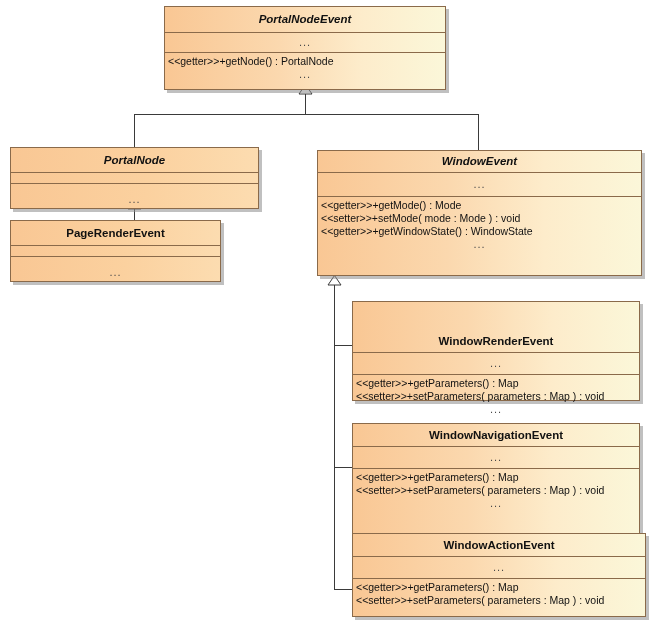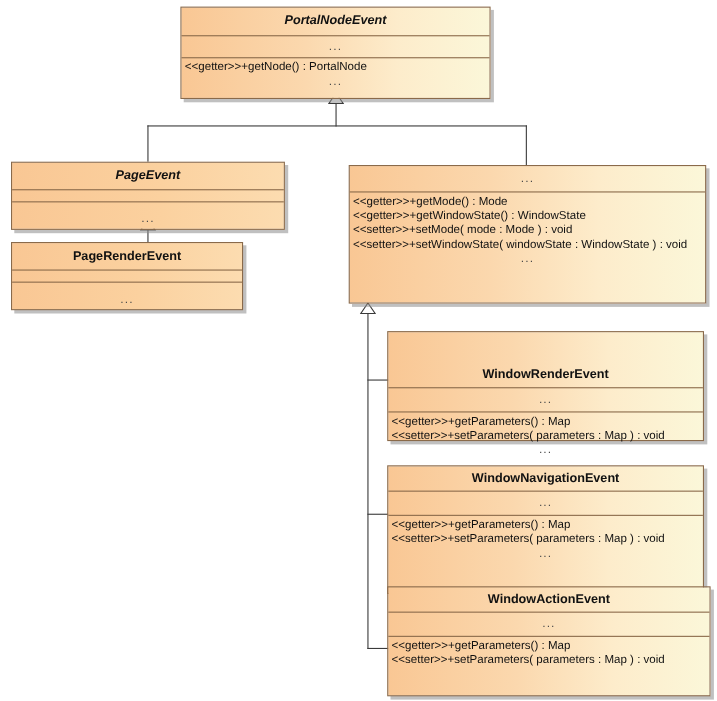--- a/index.html
+++ b/index.html
@@ -116,38 +116,38 @@
   <div class="uml-class" style="left:164px; top:6px; width:282px; height:84px;">
     <div class="compartment cls-title abstract" style="height:26px; line-height:25px;">PortalNodeEvent</div>
     <div class="compartment cls-ellipsis" style="height:20px; line-height:19px;">...</div>
     <div class="compartment cls-members last" style="height:36px;">
       <span class="member">&lt;&lt;getter&gt;&gt;+getNode() : PortalNode</span>
       <span class="member cls-ellipsis">...</span>
     </div>
   </div>
 
   <div class="uml-class flat" style="left:10px; top:147px; width:249px; height:62px;">
-    <div class="compartment cls-title abstract" style="height:25px; line-height:24px;">PageEvent</div>
+    <div class="compartment cls-title abstract" style="height:25px; line-height:24px;">PortalNode</div>
     <div class="compartment cls-empty" style="height:11px;"></div>
     <div class="compartment cls-ellipsis last" style="height:25px; line-height:30px;">...</div>
   </div>
 
   <div class="uml-class flat" style="left:10px; top:220px; width:211px; height:62px;">
     <div class="compartment cls-title" style="height:25px; line-height:24px;">PageRenderEvent</div>
     <div class="compartment cls-empty" style="height:11px;"></div>
     <div class="compartment cls-ellipsis last" style="height:25px; line-height:30px;">...</div>
   </div>
 
   <div class="uml-class" style="left:317px; top:150px; width:325px; height:126px;">
+    <div class="compartment cls-title abstract" style="height:22px; line-height:21px;">WindowEvent</div>
     <div class="compartment cls-ellipsis" style="height:24px; line-height:23px;">...</div>
     <div class="compartment cls-members last" style="height:78px;">
       <span class="member">&lt;&lt;getter&gt;&gt;+getMode() : Mode</span>
+      <span class="member">&lt;&lt;setter&gt;&gt;+setMode( mode : Mode ) : void</span>
       <span class="member">&lt;&lt;getter&gt;&gt;+getWindowState() : WindowState</span>
-      <span class="member">&lt;&lt;setter&gt;&gt;+setMode( mode : Mode ) : void</span>
-      <span class="member">&lt;&lt;setter&gt;&gt;+setWindowState( windowState : WindowState ) : void</span>
       <span class="member cls-ellipsis">...</span>
     </div>
   </div>
 
   <div class="uml-class" style="left:352px; top:301px; width:288px; height:100px;">
     <div class="compartment cls-title" style="height:23px; line-height:22px;margin-top:28px;">WindowRenderEvent</div>
     <div class="compartment cls-ellipsis" style="height:22px; line-height:21px;">...</div>
     <div class="compartment cls-members last" style="height:53px;">
       <span class="member">&lt;&lt;getter&gt;&gt;+getParameters() : Map</span>
       <span class="member">&lt;&lt;setter&gt;&gt;+setParameters( parameters : Map ) : void</span>
@@ -158,21 +158,21 @@
   <div class="uml-class" style="left:352px; top:423px; width:288px; height:117px;">
     <div class="compartment cls-title" style="height:23px; line-height:22px;">WindowNavigationEvent</div>
     <div class="compartment cls-ellipsis" style="height:22px; line-height:21px;">...</div>
     <div class="compartment cls-members last" style="height:53px;">
       <span class="member">&lt;&lt;getter&gt;&gt;+getParameters() : Map</span>
       <span class="member">&lt;&lt;setter&gt;&gt;+setParameters( parameters : Map ) : void</span>
       <span class="member cls-ellipsis">...</span>
     </div>
   </div>
 
-  <div class="uml-class" style="left:352px; top:533px; width:294px; height:100px;">
+  <div class="uml-class" style="left:352px; top:533px; width:294px; height:84px;">
     <div class="compartment cls-title" style="height:23px; line-height:22px;">WindowActionEvent</div>
     <div class="compartment cls-ellipsis" style="height:22px; line-height:21px;">...</div>
     <div class="compartment cls-members last" style="height:53px;">
       <span class="member">&lt;&lt;getter&gt;&gt;+getParameters() : Map</span>
       <span class="member">&lt;&lt;setter&gt;&gt;+setParameters( parameters : Map ) : void</span>
     </div>
   </div>
 
 </div>
 

